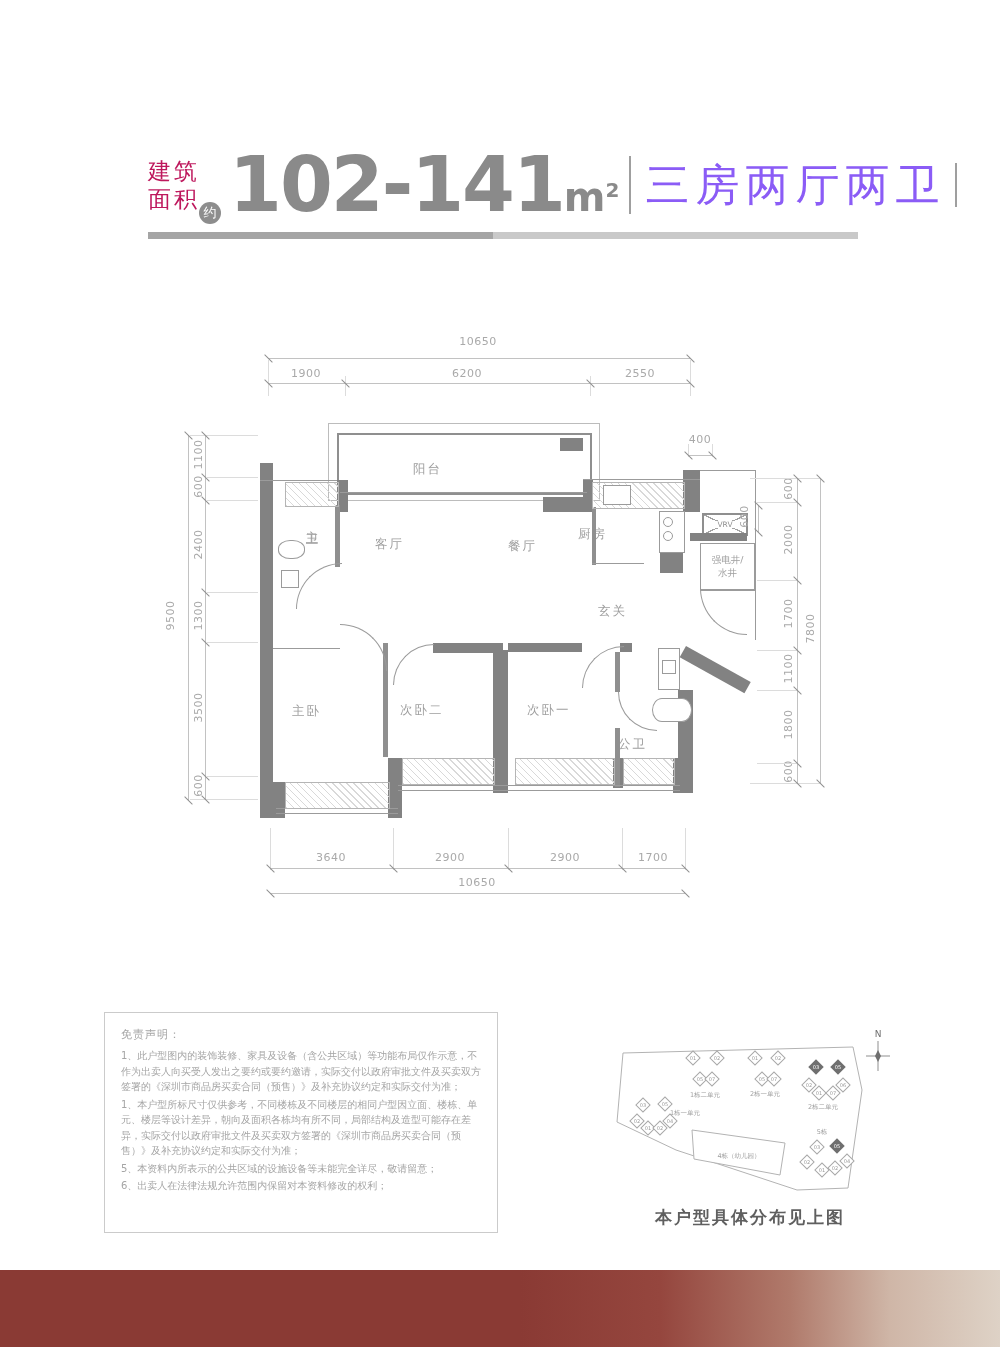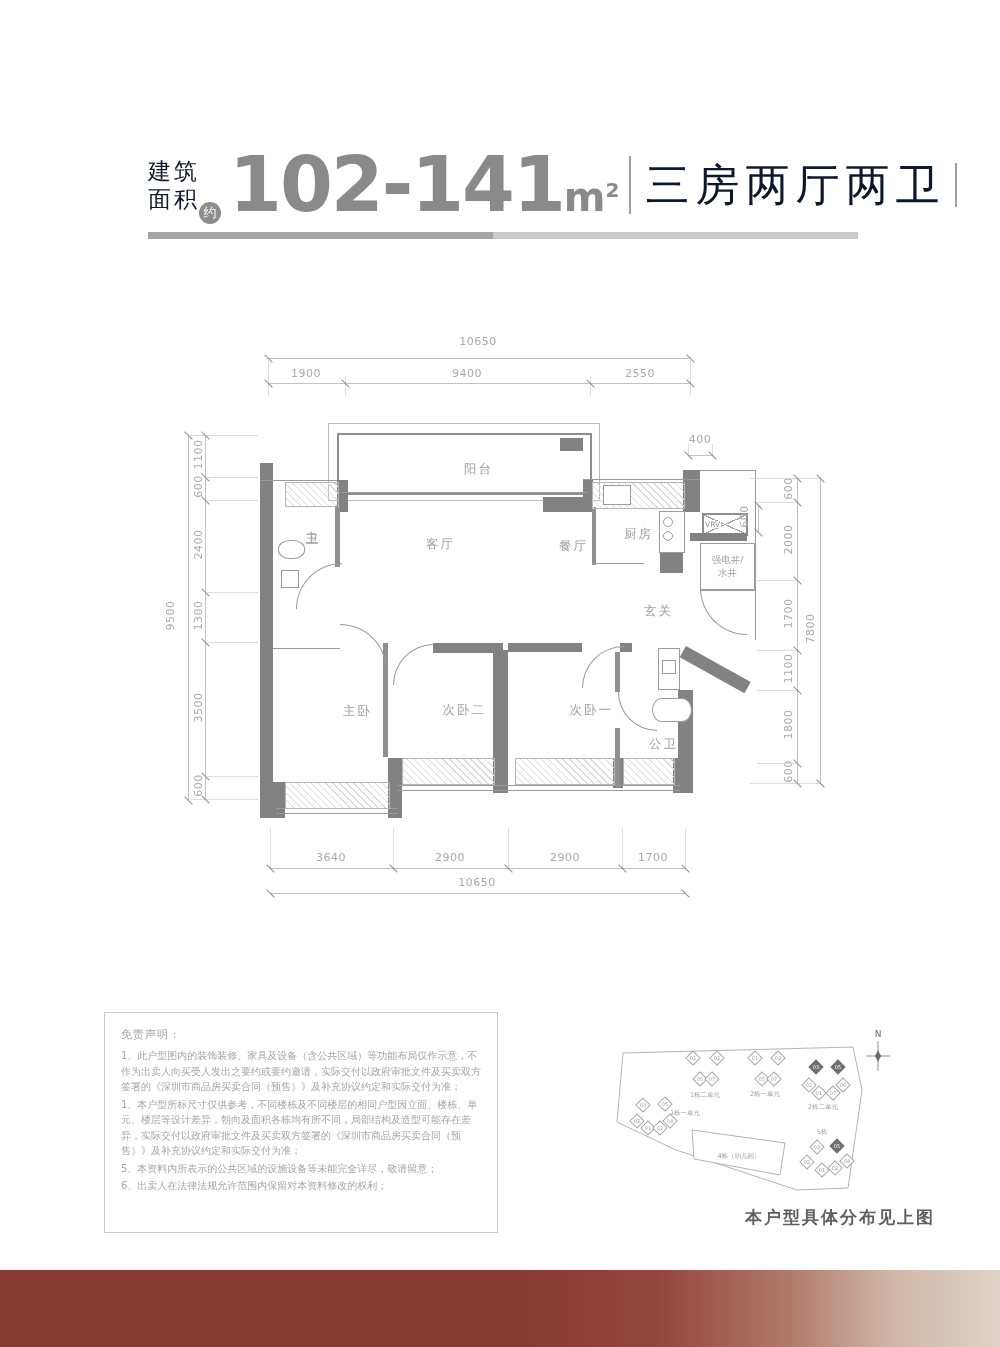--- a/index.html
+++ b/index.html
@@ -1,69 +1,69 @@
 <!DOCTYPE html>
 <html><head>
 <meta charset="utf-8">
 <style>
   html,body{margin:0;padding:0}
   body{width:1000px;height:1347px;position:relative;overflow:hidden;background:#fff;
        font-family:"DejaVu Sans",sans-serif;}
 
   
   .hdr{position:absolute;left:148px;top:142px;display:flex;align-items:center;height:86px}
-  .hdr-area{font-size:23px;line-height:28px;color:#0f172a;letter-spacing:3px;font-weight:500}
+  .hdr-area{font-size:23px;line-height:28px;color:#be185d;letter-spacing:3px;font-weight:500}
   .hdr-badge{width:22px;height:22px;border-radius:50%;background:#8d8d8d;color:#fff;font-size:13px;
              display:flex;align-items:center;justify-content:center;align-self:flex-end;margin:0 2px 4px -1px}
   .hdr-num{font-size:76px;font-weight:600;color:#8a8a8a;letter-spacing:-2px;line-height:1;margin-left:6px;white-space:nowrap}
   .hdr-unit{font-size:40px;letter-spacing:0}
   .hdr-unit sup{font-size:20px}
   .vbar{width:2px;background:#9f9f9f}
   .vbar.tall{height:58px;margin:0 14px 0 10px}
   .vbar.short{height:44px;margin-left:10px}
-  .hdr-type{font-size:44px;color:#0f172a;letter-spacing:6px;white-space:nowrap}
+  .hdr-type{font-size:44px;color:#8b5cf6;letter-spacing:6px;white-space:nowrap}
   .hdr-divider{position:absolute;left:148px;top:232px;width:710px;height:7px;
     background:linear-gradient(90deg,#a5a5a5 0 48.6%,#c9c9c9 48.6% 100%)}
 
   
   #plan{position:absolute;left:150px;top:330px;width:730px;height:600px}
   #plan > div, #plan > span{position:absolute}
   .wd{background:#828282}
   .wm{background:#8f8f8f}
   .tl{background:#9b9b9b}
   .dim{background:#c2c2c2}
   .ext{background:#dcdcdc}
   .tick{width:11px;height:1px;background:#8f8f8f;transform:rotate(45deg)}
   .hatch{border:1px solid #b5b5b5;background:repeating-linear-gradient(45deg,#d9d9d9 0 1px,transparent 1px 5px)}
   .arc{background:transparent}
   .fx{border:1px solid #9b9b9b;background:#fff}
   .dt{font-size:11px;color:#a9a9a9;text-align:center;width:60px;letter-spacing:.5px}
   .dtv{font-size:11px;color:#a9a9a9;text-align:center;width:60px;letter-spacing:.5px;transform:rotate(-90deg)}
-  .rl{font-size:12.5px;color:#9f9f9f;letter-spacing:2px;text-align:right}
+  .rl{font-size:12.5px;color:#9f9f9f;letter-spacing:2px;text-align:left}
   .b1{border:1px solid #bcbcbc;background:#fff}
   .b2{border:2px solid #8f8f8f;background:#fff}
   .vrv{border:2px solid #8f8f8f;background:
        linear-gradient(to top right,transparent calc(50% - .6px),#a3a3a3 calc(50% - .6px) calc(50% + .6px),transparent calc(50% + .6px)),
        linear-gradient(to bottom right,transparent calc(50% - .6px),#a3a3a3 calc(50% - .6px) calc(50% + .6px),transparent calc(50% + .6px)),#fff;
-       display:flex;align-items:center;justify-content:flex-start}
+       display:flex;align-items:center;justify-content:center}
   .vrv span{font-size:7.5px;color:#8f8f8f;background:#fff;padding:0 1px;line-height:1}
   .shaft{border:1px solid #9b9b9b;background:#fff;text-align:center;font-size:9.5px;color:#9f9f9f;line-height:13px;padding-top:9px;box-sizing:border-box}
   .mb-vert{writing-mode:vertical-rl;letter-spacing:3px}
   .diag{background:#828282;transform:rotate(29deg);transform-origin:0 0}
   .burner{border:1px solid #9b9b9b;border-radius:50%;background:#fff;width:8px;height:8px}
 
   
   .disc{position:absolute;left:104px;top:1012px;width:394px;height:221px;border:1px solid #cbcbcb;
         box-sizing:border-box;padding:14px 12px 0 16px;color:#a5a5a5;overflow:hidden}
   .disc-title{font-size:11px;margin-bottom:6px;letter-spacing:1px}
   .disc-item{font-size:10px;line-height:15.5px;margin-bottom:2px}
 
   
   #siteplan{position:absolute;left:615px;top:1025px}
-  .sp-caption{position:absolute;left:655px;top:1206px;width:280px;text-align:right;
+  .sp-caption{position:absolute;left:655px;top:1206px;width:280px;text-align:left;
               font-size:17px;color:#5f5f5f;letter-spacing:2px;font-weight:600}
 
   
   .bottom-bar{position:absolute;left:0;top:1270px;width:1000px;height:77px;
     background:linear-gradient(90deg,#8a3a34 0%,#8a3a34 52%,#95463e 66%,#b07a6b 79%,#cfb6a7 89%,#ded2c6 100%)}
 </style>
 </head>
 <body>
 
 <div class="hdr">
@@ -100,21 +100,21 @@
   <span class="rl" style="left:358px;top:208px;width:80px">餐厅</span>
   <span class="rl" style="left:428px;top:196px;width:75px">厨房</span>
   <span class="rl" style="left:448px;top:273px;width:75px">玄关</span>
   <span class="rl" style="left:142px;top:373px;width:80px">主卧</span>
   <span class="rl" style="left:250px;top:372px;width:86px">次卧二</span>
   <span class="rl" style="left:377px;top:372px;width:86px">次卧一</span>
   <span class="rl" style="left:468px;top:406px;width:60px">公卫</span>
 
   <span class="dt" style="left:298px;top:5px">10650</span>
   <span class="dt" style="left:126px;top:37px">1900</span>
-  <span class="dt" style="left:287px;top:37px">9400</span>
+  <span class="dt" style="left:287px;top:37px">6200</span>
   <span class="dt" style="left:460px;top:37px">2550</span>
   <span class="dt" style="left:151px;top:521px">3640</span>
   <span class="dt" style="left:270px;top:521px">2900</span>
   <span class="dt" style="left:385px;top:521px">2900</span>
   <span class="dt" style="left:473px;top:521px">1700</span>
   <span class="dt" style="left:297px;top:546px">10650</span>
   <span class="dtv" style="left:-10px;top:279px">9500</span>
   <span class="dtv" style="left:18px;top:118px">1100</span>
   <span class="dtv" style="left:18px;top:150px">600</span>
   <span class="dtv" style="left:18px;top:208px">2400</span>

